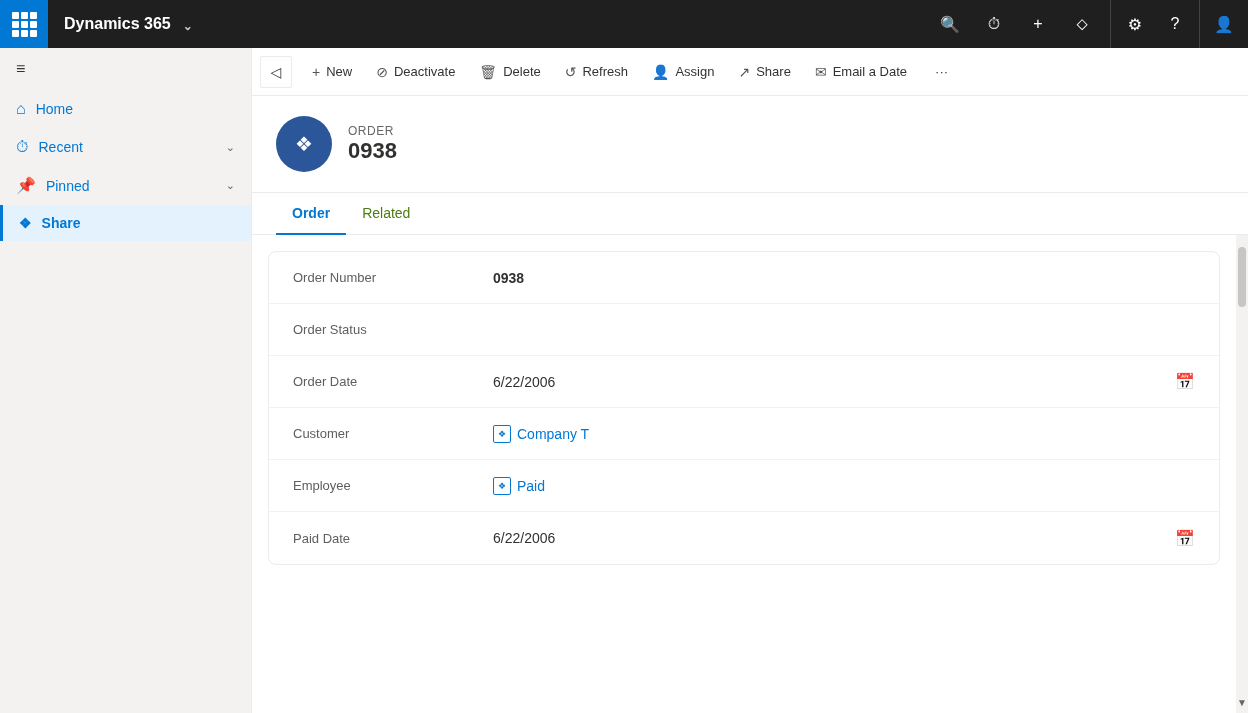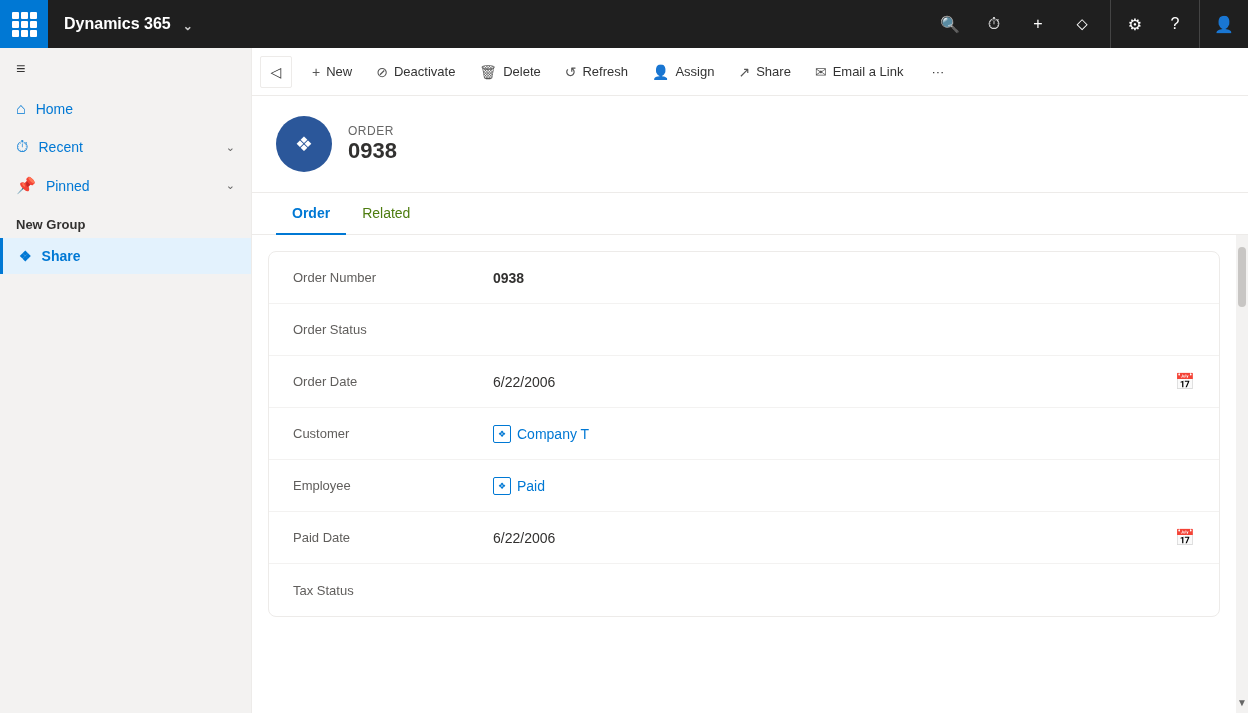--- a/index.html
+++ b/index.html
@@ -292,21 +292,20 @@
     <div class="sidebar-nav-item">
       <span class="nav-icon">⏱</span>
       <span>Recent</span>
       <span class="nav-chevron">⌄</span>
     </div>
     <div class="sidebar-nav-item">
       <span class="nav-icon">📌</span>
       <span>Pinned</span>
       <span class="nav-chevron">⌄</span>
     </div>
-    <div class="sidebar-section-title">New Group</div>
     <div class="sidebar-item-active">
       <span style="color:#0078d4">❖</span>
       <span>Share</span>
     </div>
   </div>
 
   <div class="content-area">
 
     <div class="command-bar">
       <div class="cmd-back-btn">
@@ -331,21 +330,21 @@
       <button class="cmd-btn">
         <span class="cmd-btn-icon">👤</span>
         <span>Assign</span>
       </button>
       <button class="cmd-btn">
         <span class="cmd-btn-icon">↗</span>
         <span>Share</span>
       </button>
       <button class="cmd-btn">
         <span class="cmd-btn-icon">✉</span>
-        <span>Email a Link</span>
+        <span>Email a Date</span>
       </button>
       <button class="cmd-btn cmd-more">
         <span>···</span>
       </button>
     </div>
 
     <div class="record-header">
       <div class="record-avatar">
         <span>❖</span>
       </div>
@@ -398,24 +397,20 @@
               <span>Paid</span>
             </span>
           </div>
 
           <div class="form-row">
             <span class="form-label">Paid Date</span>
             <span class="form-value">6/22/2006</span>
             <span class="form-field-icon">📅</span>
           </div>
 
-          <div class="form-row">
-            <span class="form-label">Tax Status</span>
-            <span class="form-value"></span>
-          </div>
 
         </div>
       </div>
 
       <div style="width:12px; background: #f3f2f1; display:flex; flex-direction:column; align-items:center; padding-top:4px;">
         <div style="width:8px; height:60px; background:#c8c6c4; border-radius:4px; margin-top:8px;"></div>
         <div style="margin-top:auto; margin-bottom:4px;">
           <span style="font-size:10px; color:#666;">▼</span>
         </div>
       </div>

